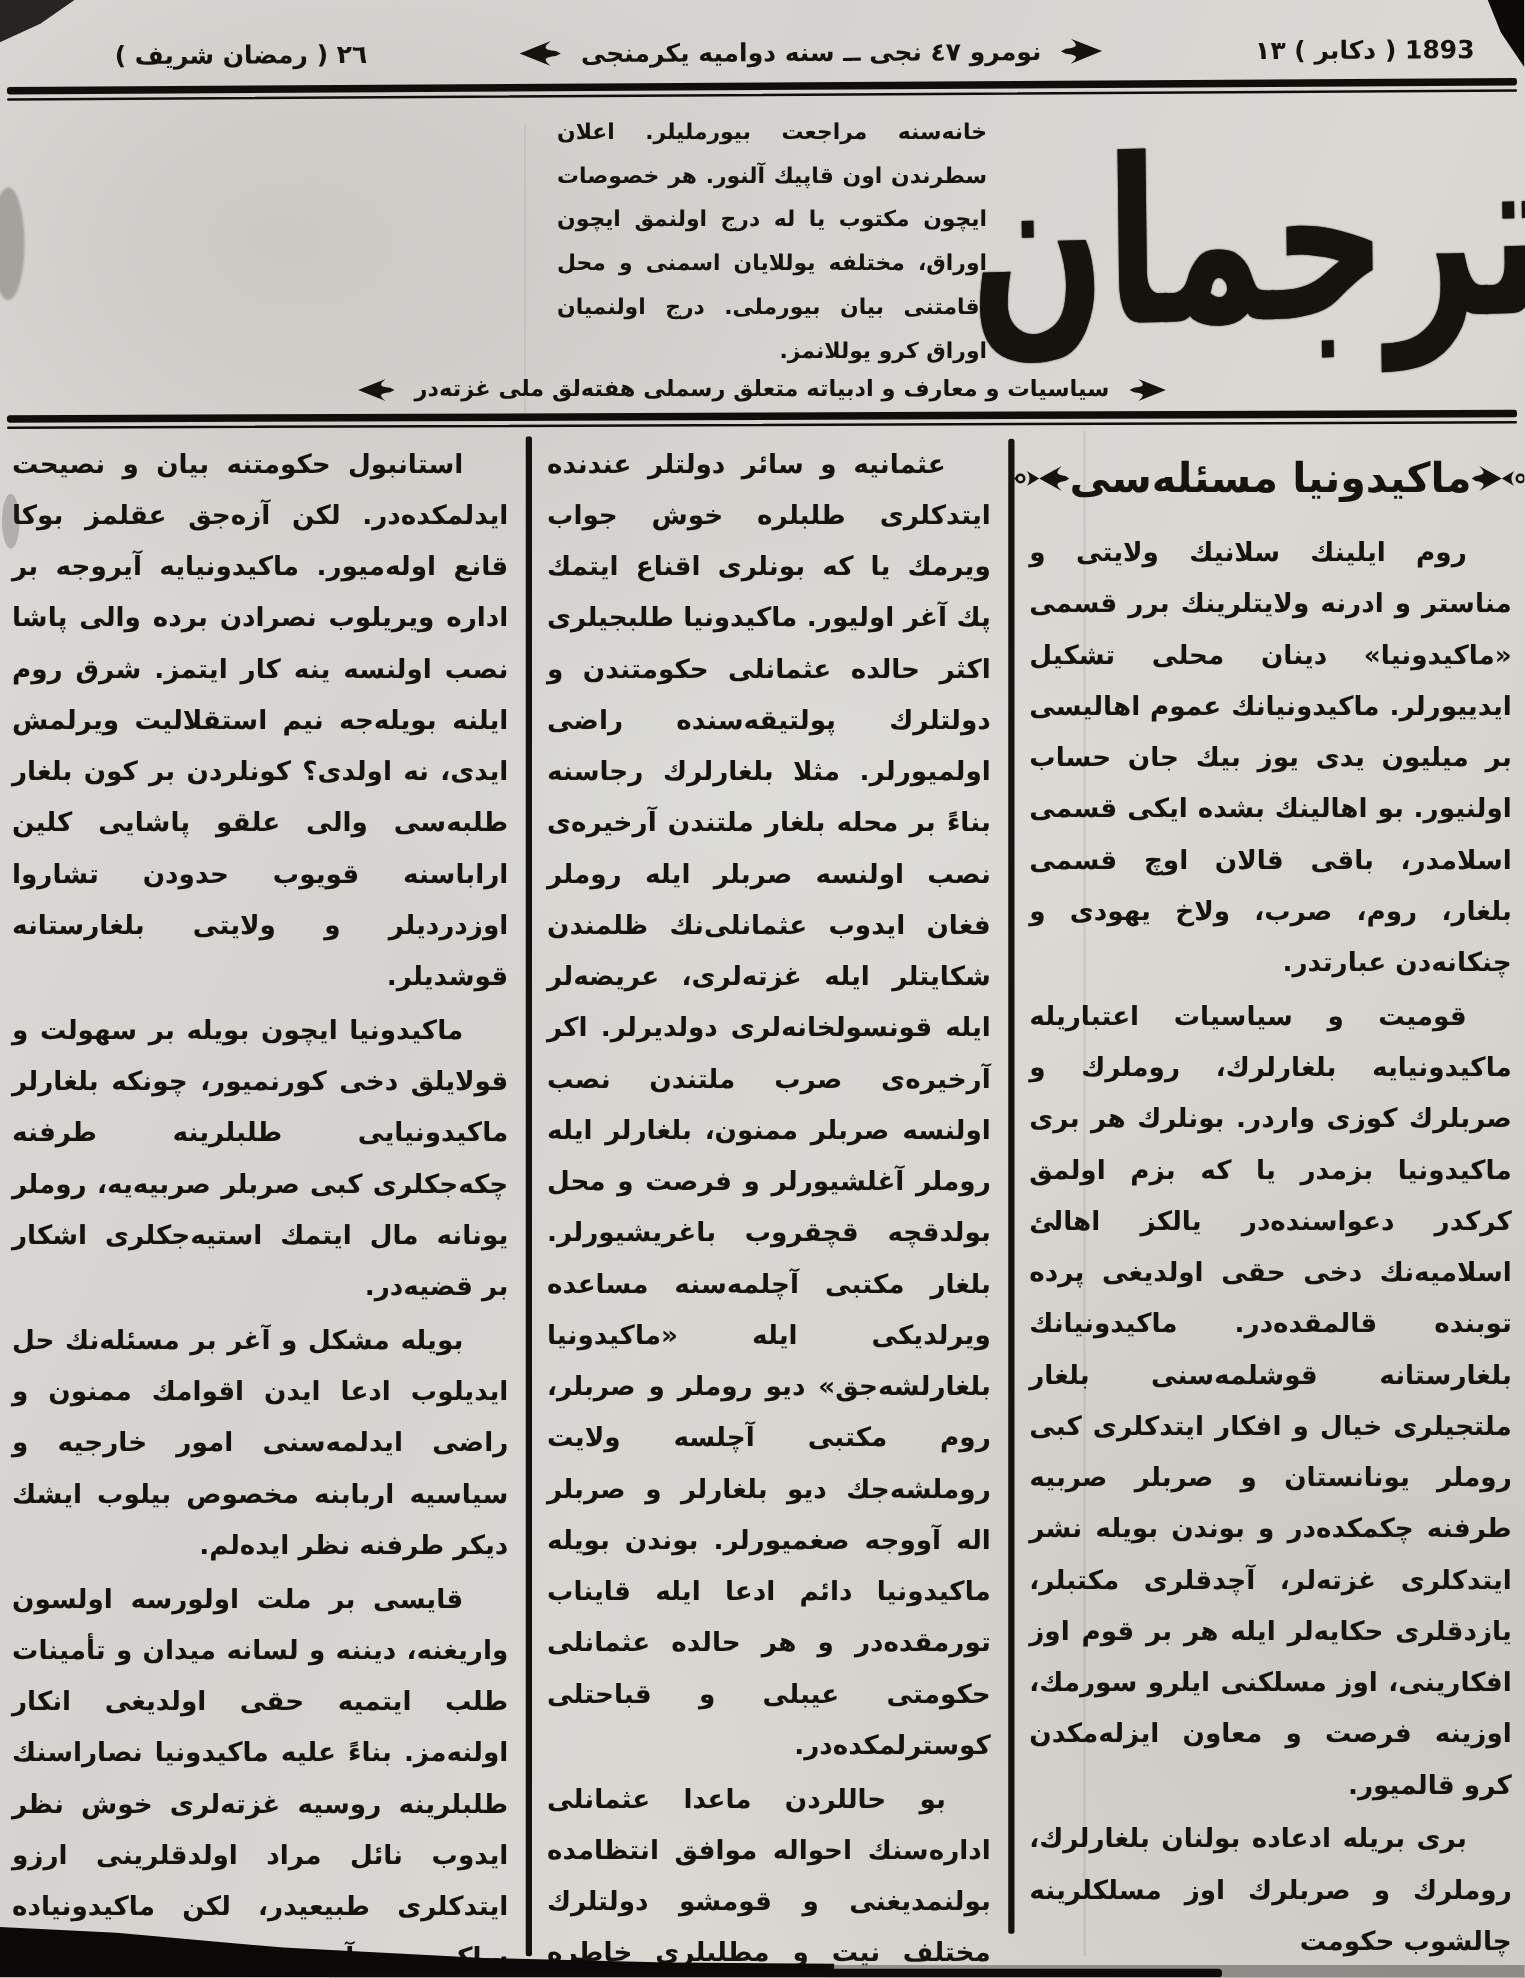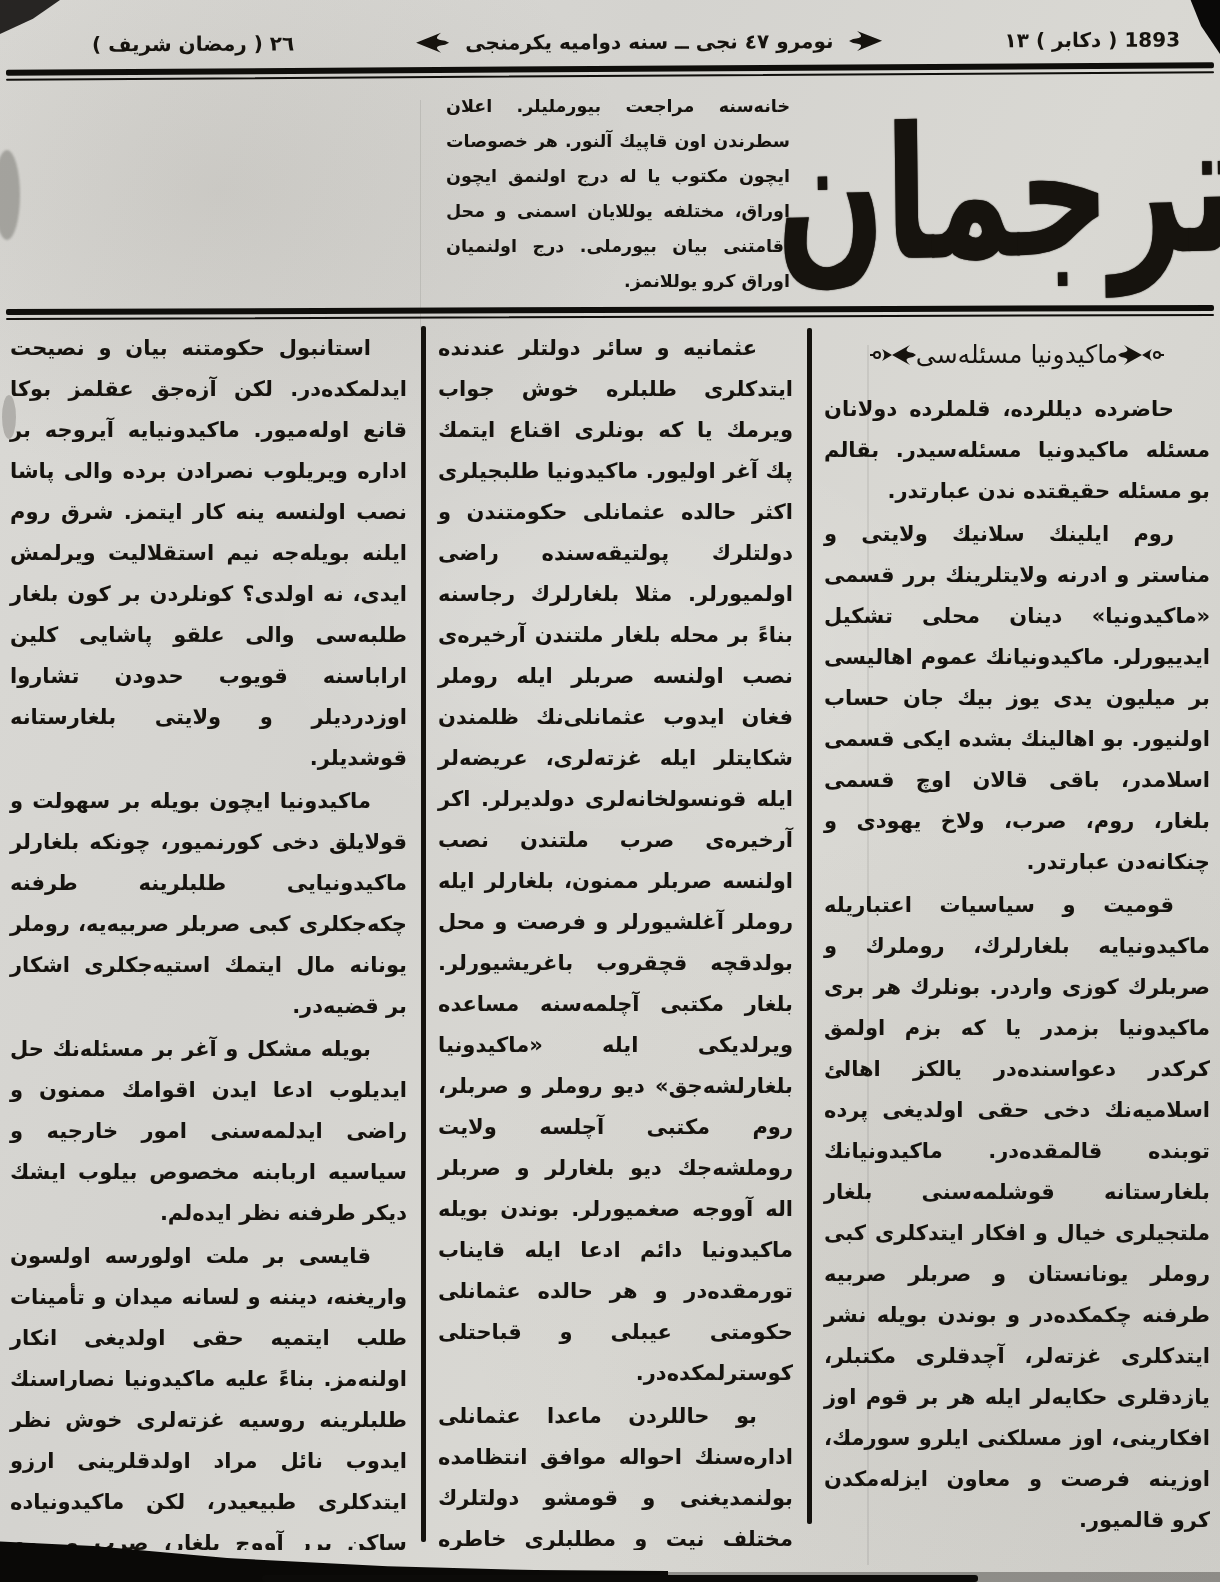--- a/index.html
+++ b/index.html
@@ -79,21 +79,21 @@
   }
   .col{overflow:hidden;}
   .col-right{padding:2px 10px 0 12px;}
   .col-middle{padding:2px 14px 0 12px;}
   .col-left{padding:2px 14px 0 10px;}
   .col-divider{background:#14120e;border-radius:2px;}
   .col-divider.d1{height:1196px;margin-top:2px;}
   .col-divider.d2{height:1216px;}
   .article-heading{
     display:flex;align-items:center;justify-content:center;gap:0;
-    font-size:25px;font-weight:normal;
+    font-size:33px;font-weight:bold;
     margin:12px 0 20px;
     white-space:nowrap;
   }
   .body-par{
     margin:0;
     font-size:21px;font-weight:bold;
     line-height:41px;
     text-align:justify;
     text-indent:36px;
   }
@@ -151,20 +151,33 @@
     <div class="rule thin"></div>
   </div>
 
   <div class="masthead">
     <div class="masthead-title-cell">
       <div class="masthead-title">ترجمان</div>
     </div>
     <div class="notice notice-left">خانه‌سنه مراجعت بيورمليلر. اعلان سطرندن اون قاپيك آلنور. هر خصوصات ايچون مكتوب يا له درج اولنمق ايچون اوراق، مختلفه يوللايان اسمنى و محل اقامتنى بيان بيورملى. درج اولنميان اوراق كرو يوللانمز.</div>
   </div>
 
+  <div class="subtitle-row">
+    <span class="orn">
+      <svg width="30" height="20" viewBox="0 0 34 22">
+          <path d="M33,11 L8,1 C14,6 14,8 4,9 L0,11 L4,13 C14,14 14,16 8,21 Z" fill="#16130e"></path>
+        </svg>
+    </span>
+    <span>سياسيات و معارف و ادبياته متعلق رسملى هفته‌لق ملى غزته‌در</span>
+    <span class="orn">
+      <svg width="30" height="20" viewBox="0 0 34 22">
+          <path d="M1,11 L26,1 C20,6 20,8 30,9 L34,11 L30,13 C20,14 20,16 26,21 Z" fill="#16130e"></path>
+        </svg>
+    </span>
+  </div>
 
   <div class="rule-wrap rule-mid">
     <div class="rule thick"></div>
     <div class="rule thin"></div>
   </div>
 
   <div class="columns">
 
     <div class="col col-right">
       <div class="article-heading">
@@ -179,21 +192,20 @@
         <span>ماكيدونيا مسئله‌سى</span>
         <span class="orn">
           <svg width="46" height="24" viewBox="0 0 46 24">
               <path d="M22,12 L40,2 C35,7 35,9 43,10 L46,12 L43,14 C35,15 35,17 40,22 Z" fill="#16130e"></path>
               <path d="M22,12 L12,6 C15,10 15,14 12,18 Z" fill="#16130e"></path>
               <circle cx="7" cy="12" r="3" fill="none" stroke="#16130e" stroke-width="2"></circle>
               <rect x="0" y="11" width="4" height="2" fill="#16130e"></rect>
             </svg>
         </span>
       </div>
-      <p class="body-par">حاضرده ديللرده، قلملرده دولانان مسئله ماكيدونيا مسئله‌سيدر. بقالم بو مسئله حقيقتده ندن عبارتدر.</p>
       <p class="body-par">روم ايلينك سلانيك ولايتى و مناستر و ادرنه ولايتلرينك برر قسمى «ماكيدونيا» دينان محلى تشكيل ايدييورلر. ماكيدونيانك عموم اهاليسى بر ميليون يدى يوز بيك جان حساب اولنيور. بو اهالينك بشده ايكى قسمى اسلامدر، باقى قالان اوچ قسمى بلغار، روم، صرب، ولاخ يهودى و چنكانه‌دن عبارتدر.</p>
       <p class="body-par">قوميت و سياسيات اعتباريله ماكيدونيايه بلغارلرك، روملرك و صربلرك كوزى واردر. بونلرك هر برى ماكيدونيا بزمدر يا كه بزم اولمق كركدر دعواسنده‌در يالكز اهالئ اسلاميه‌نك دخى حقى اولديغى پرده توبنده قالمقده‌در. ماكيدونيانك بلغارستانه قوشلمه‌سنى بلغار ملتجيلرى خيال و افكار ايتدكلرى كبى روملر يونانستان و صربلر صربيه طرفنه چكمكده‌در و بوندن بويله نشر ايتدكلرى غزته‌لر، آچدقلرى مكتبلر، يازدقلرى حكايه‌لر ايله هر بر قوم اوز افكارينى، اوز مسلكنى ايلرو سورمك، اوزينه فرصت و معاون ايزله‌مكدن كرو قالميور.</p>
       <p class="body-par">برى بريله ادعاده بولنان بلغارلرك، روملرك و صربلرك اوز مسلكلرينه چالشوب حكومت</p>
     </div>
 
     <div class="col-divider d1"></div>
 
     <div class="col col-middle">
       <p class="body-par">عثمانيه و سائر دولتلر عندنده ايتدكلرى طلبلره خوش جواب ويرمك يا كه بونلرى اقناع ايتمك پك آغر اوليور. ماكيدونيا طلبجيلرى اكثر حالده عثمانلى حكومتندن و دولتلرك پولتيقه‌سنده راضى اولميورلر. مثلا بلغارلرك رجاسنه بناءً بر محله بلغار ملتندن آرخيره‌ى نصب اولنسه صربلر ايله روملر فغان ايدوب عثمانلى‌نك ظلمندن شكايتلر ايله غزته‌لرى، عريضه‌لر ايله قونسولخانه‌لرى دولديرلر. اكر آرخيره‌ى صرب ملتندن نصب اولنسه صربلر ممنون، بلغارلر ايله روملر آغلشيورلر و فرصت و محل بولدقچه قچقروب باغريشيورلر. بلغار مكتبى آچلمه‌سنه مساعده ويرلديكى ايله «ماكيدونيا بلغارلشه‌جق» ديو روملر و صربلر، روم مكتبى آچلسه ولايت روملشه‌جك ديو بلغارلر و صربلر اله آووجه صغميورلر. بوندن بويله ماكيدونيا دائم ادعا ايله قايناب تورمقده‌در و هر حالده عثمانلى حكومتى عيبلى و قباحتلى كوسترلمكده‌در.</p>
       <p class="body-par">بو حاللردن ماعدا عثمانلى اداره‌سنك احواله موافق انتظامده بولنمديغنى و قومشو دولتلرك مختلف نيت و مطلبلرى خاطره آلنورسه «ماكيدونيا مسئله‌سى»نك نه قدر قارشق، باشى و آياغى كورلميان بر شى اولديغى آكلاشلور.</p>

